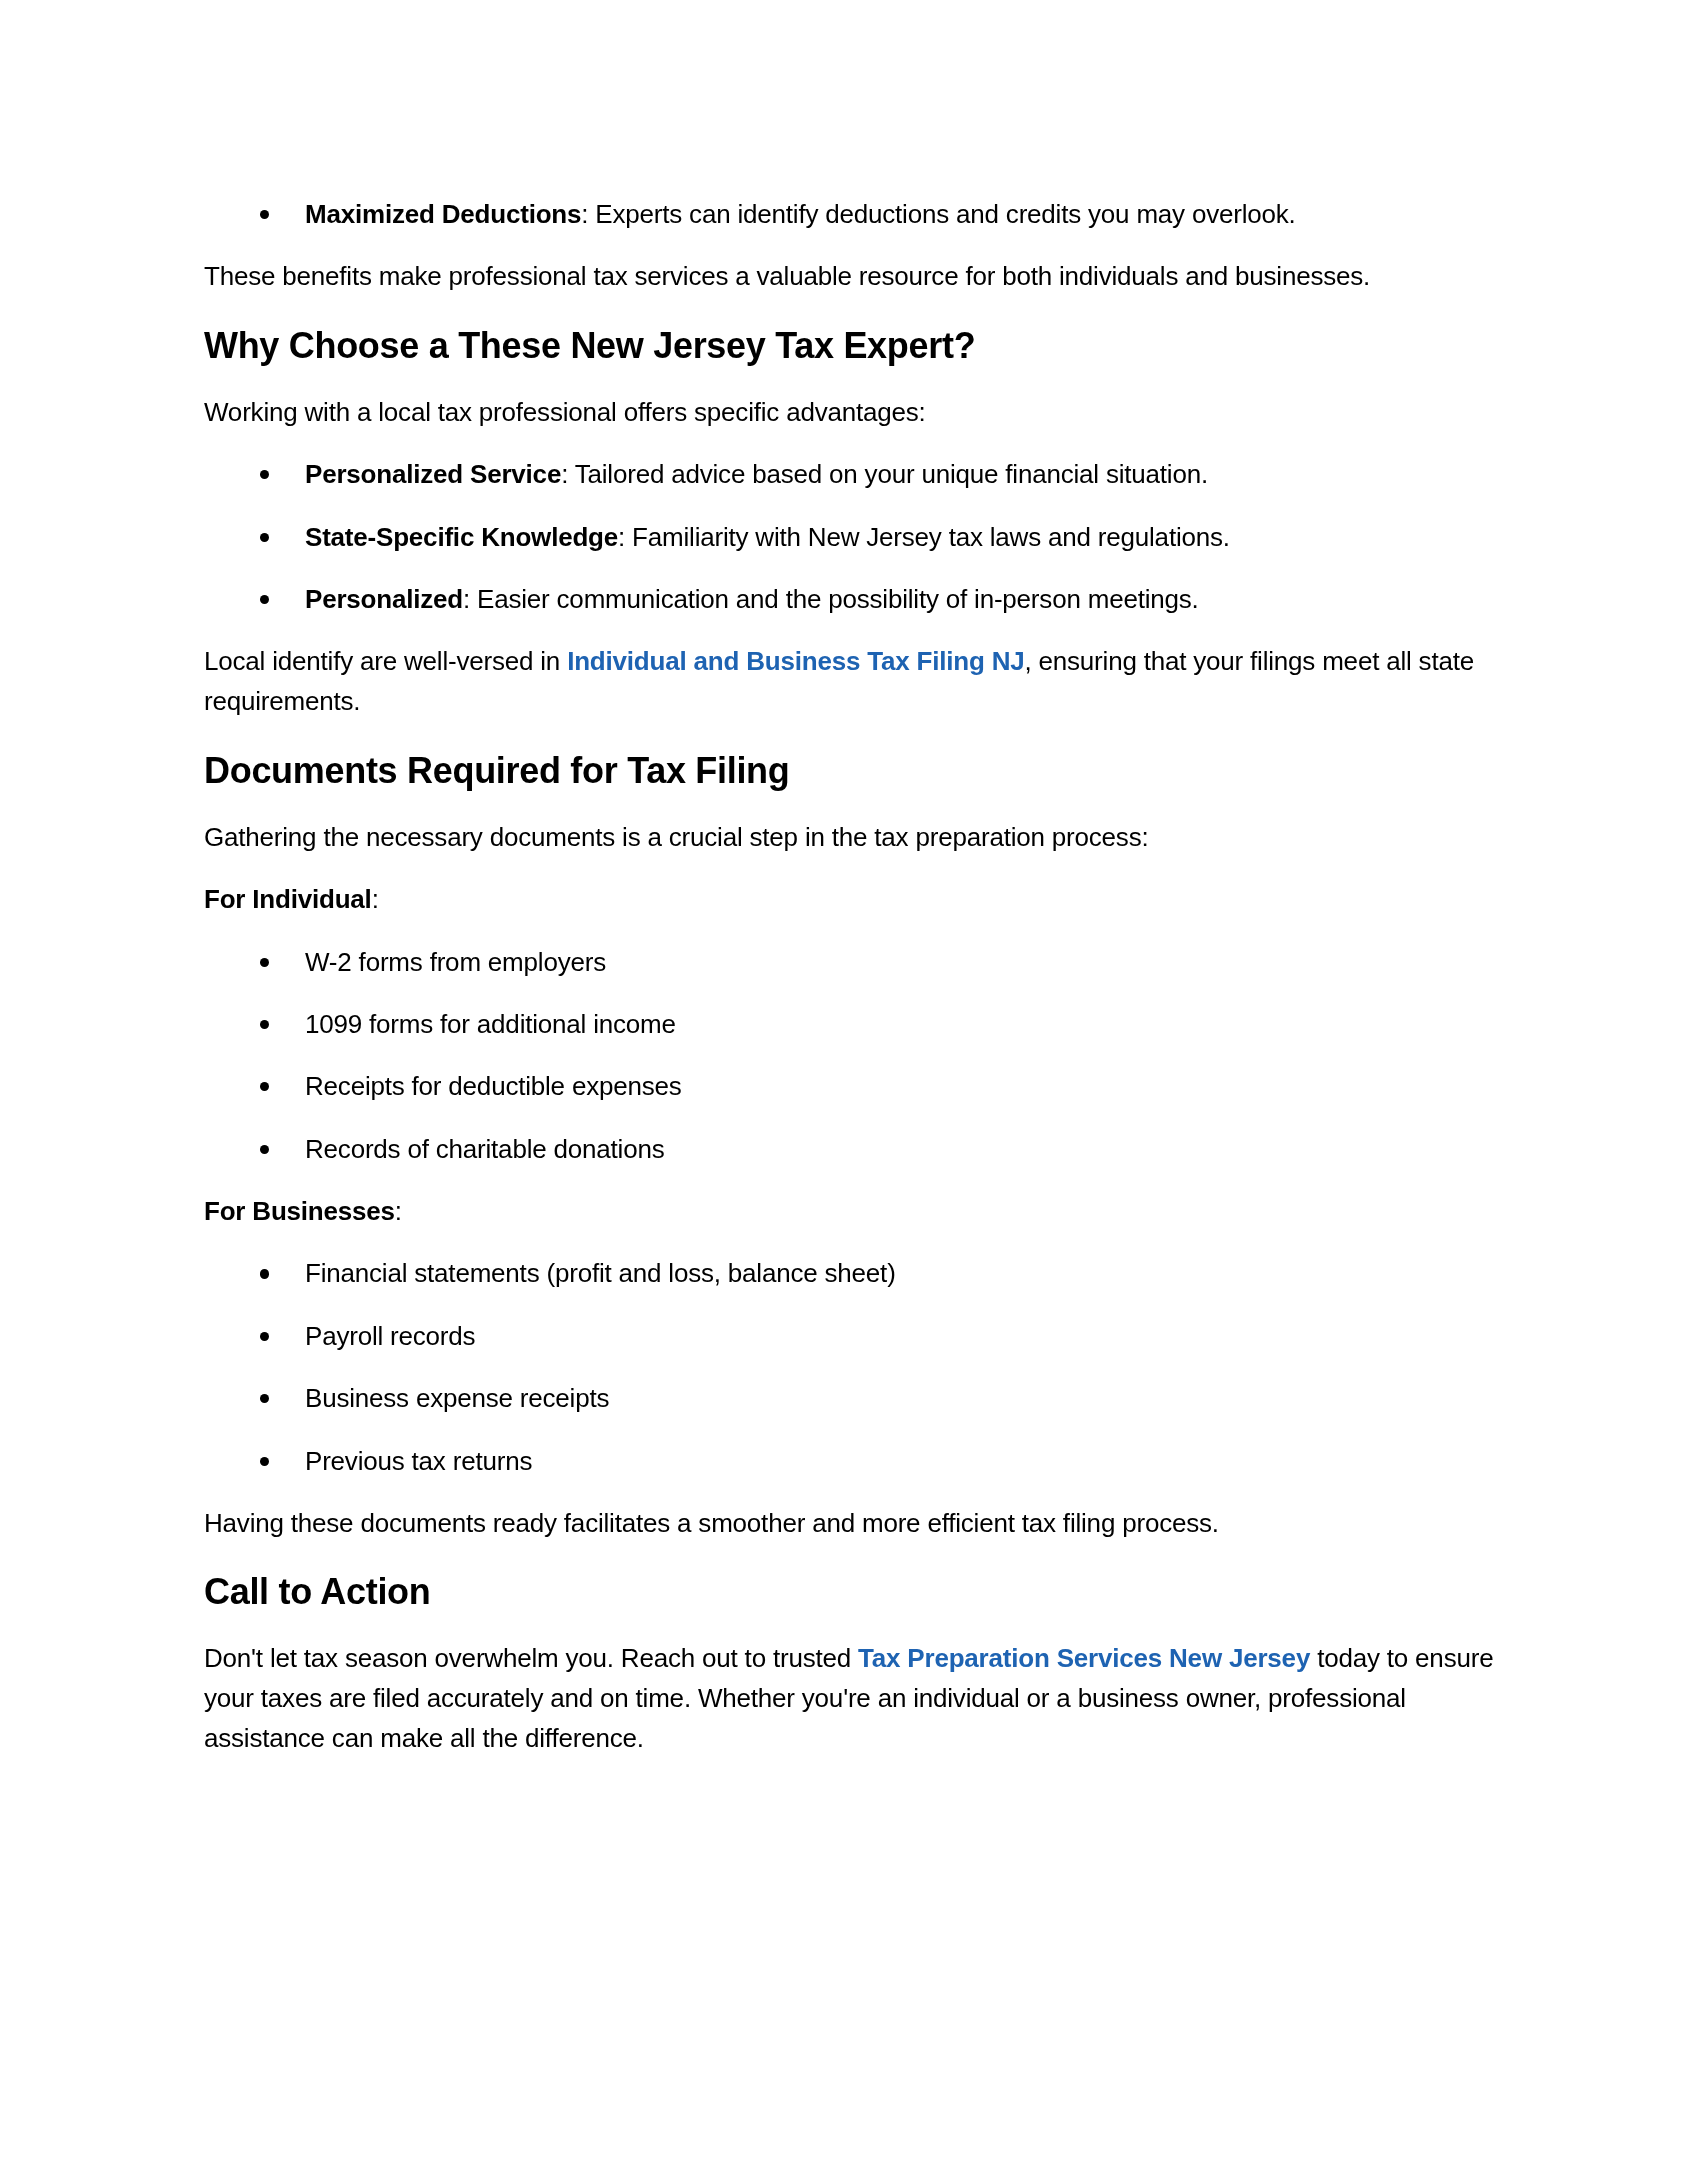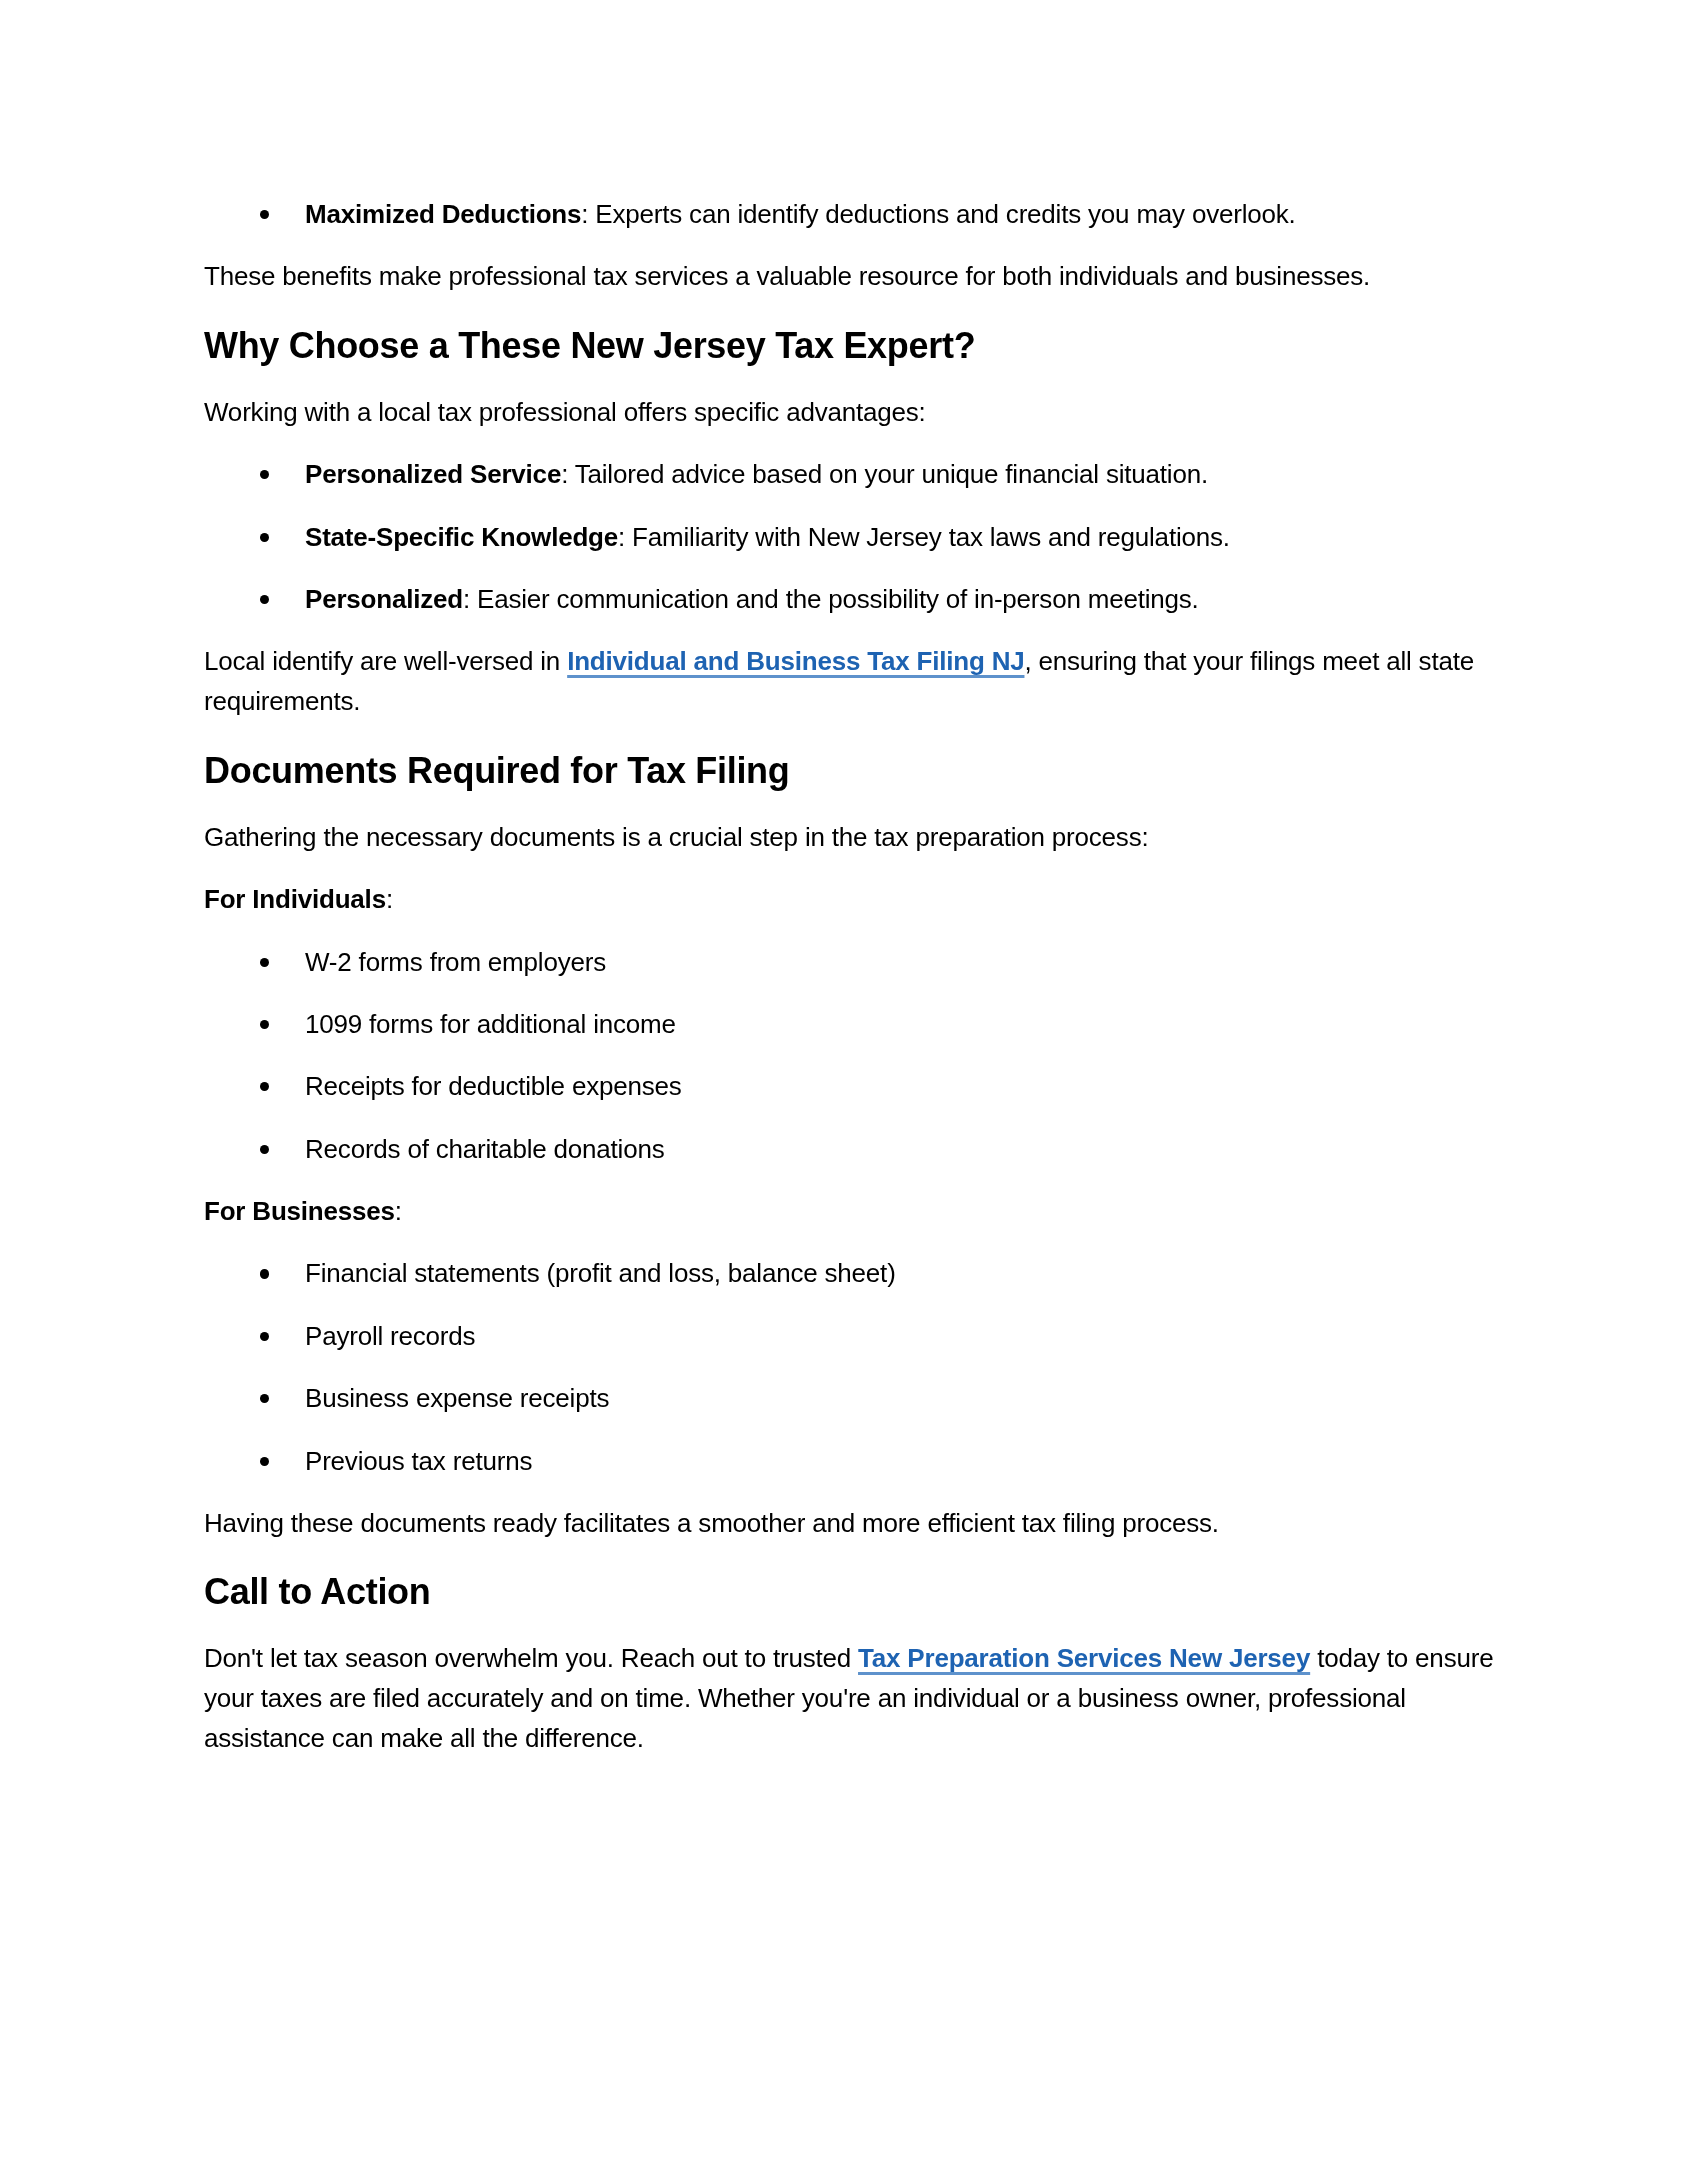--- a/index.html
+++ b/index.html
@@ -39,21 +39,20 @@
     top: 16px;
     width: 9.2px;
     height: 9.2px;
     border-radius: 50%;
     background: #000000;
   }
   .b { font-weight: bold; }
   a.doclink {
     color: #1E63B2;
     font-weight: bold;
-    text-decoration: underline;
     text-decoration-thickness: 2.6px;
     text-underline-offset: 5.3px;
     text-decoration-color: #5E92CC;
     cursor: pointer;
   }
 </style>
 </head>
 <body>
 
 <div class="page">
@@ -74,21 +73,21 @@
       <li><span class="b">State-Specific Knowledge</span><span>: Familiarity with New Jersey tax laws and regulations.</span></li>
       <li><span class="b">Personalized</span><span>: Easier communication and the possibility of in-person meetings.</span></li>
     </ul>
 
     <p><span>Local identify are well-versed in </span><a class="doclink">Individual and Business Tax Filing NJ</a><span>, ensuring that your filings meet all state requirements.</span></p>
 
     <h2>Documents Required for Tax Filing</h2>
 
     <p>Gathering the necessary documents is a crucial step in the tax preparation process:</p>
 
-    <p><span class="b">For Individuals</span><span>:</span></p>
+    <p><span class="b">For Individual</span><span>:</span></p>
 
     <ul>
       <li>W-2 forms from employers</li>
       <li>1099 forms for additional income</li>
       <li>Receipts for deductible expenses</li>
       <li>Records of charitable donations</li>
     </ul>
 
     <p><span class="b">For Businesses</span><span>:</span></p>
 

